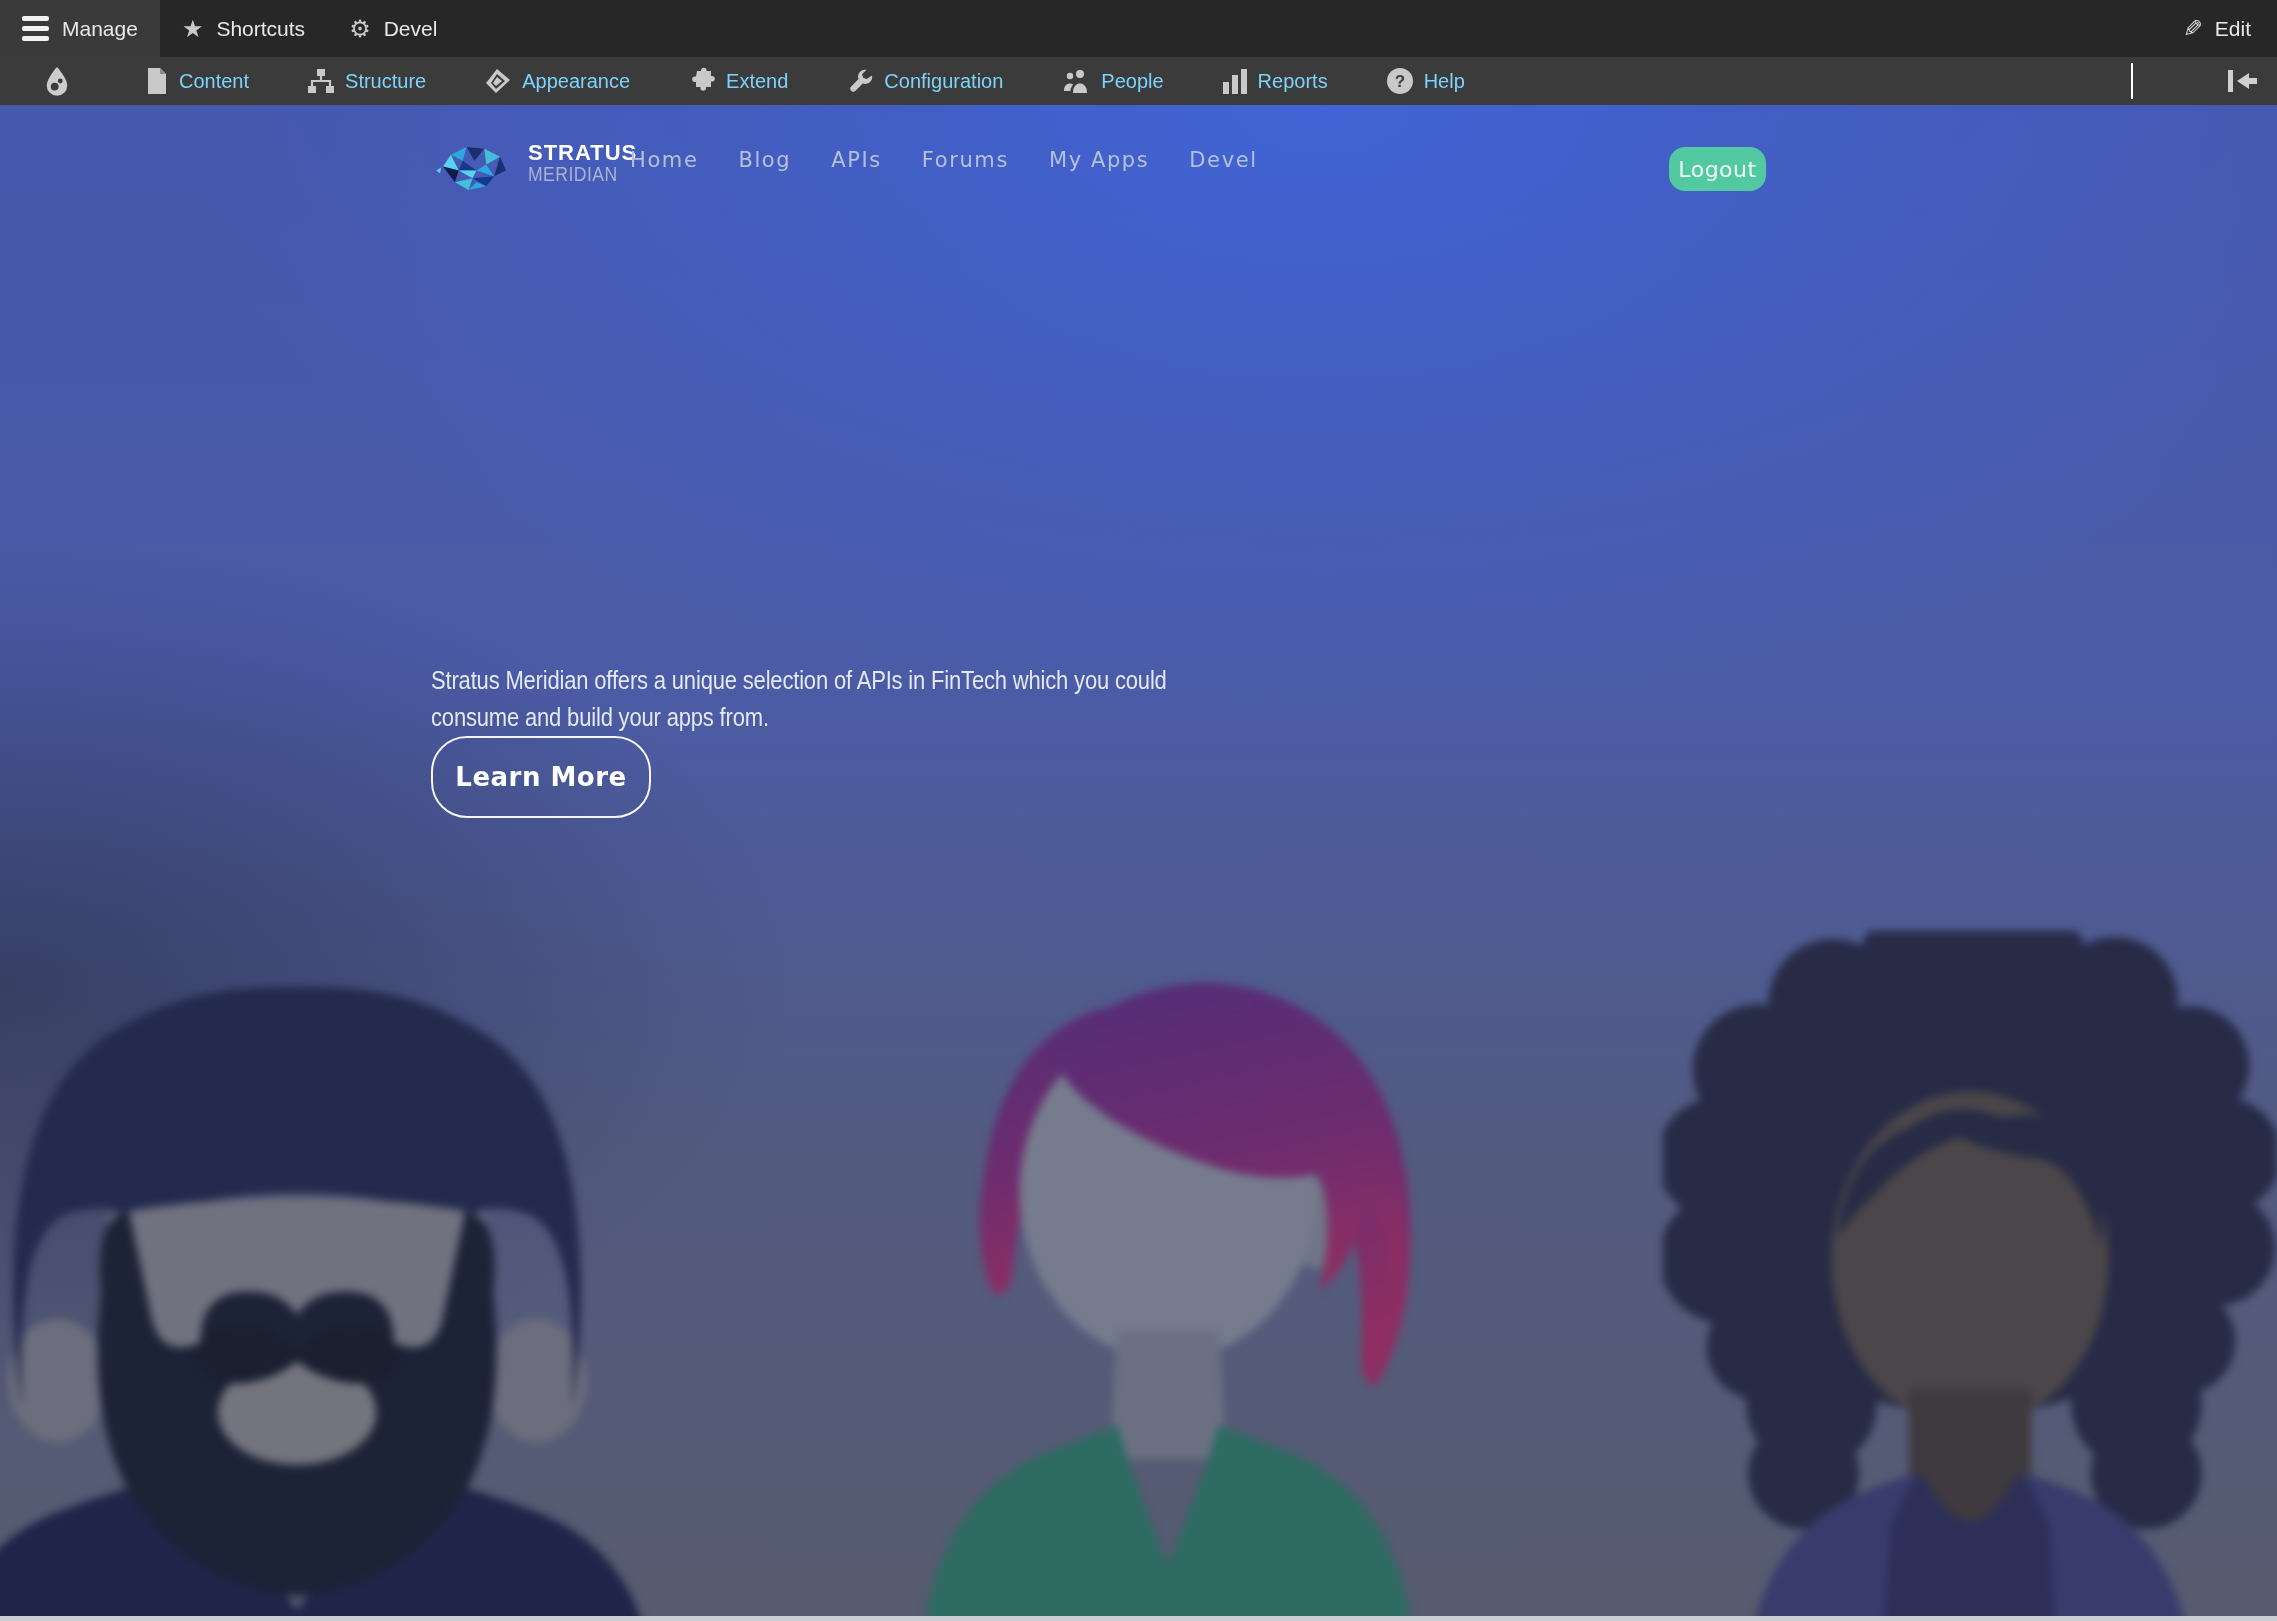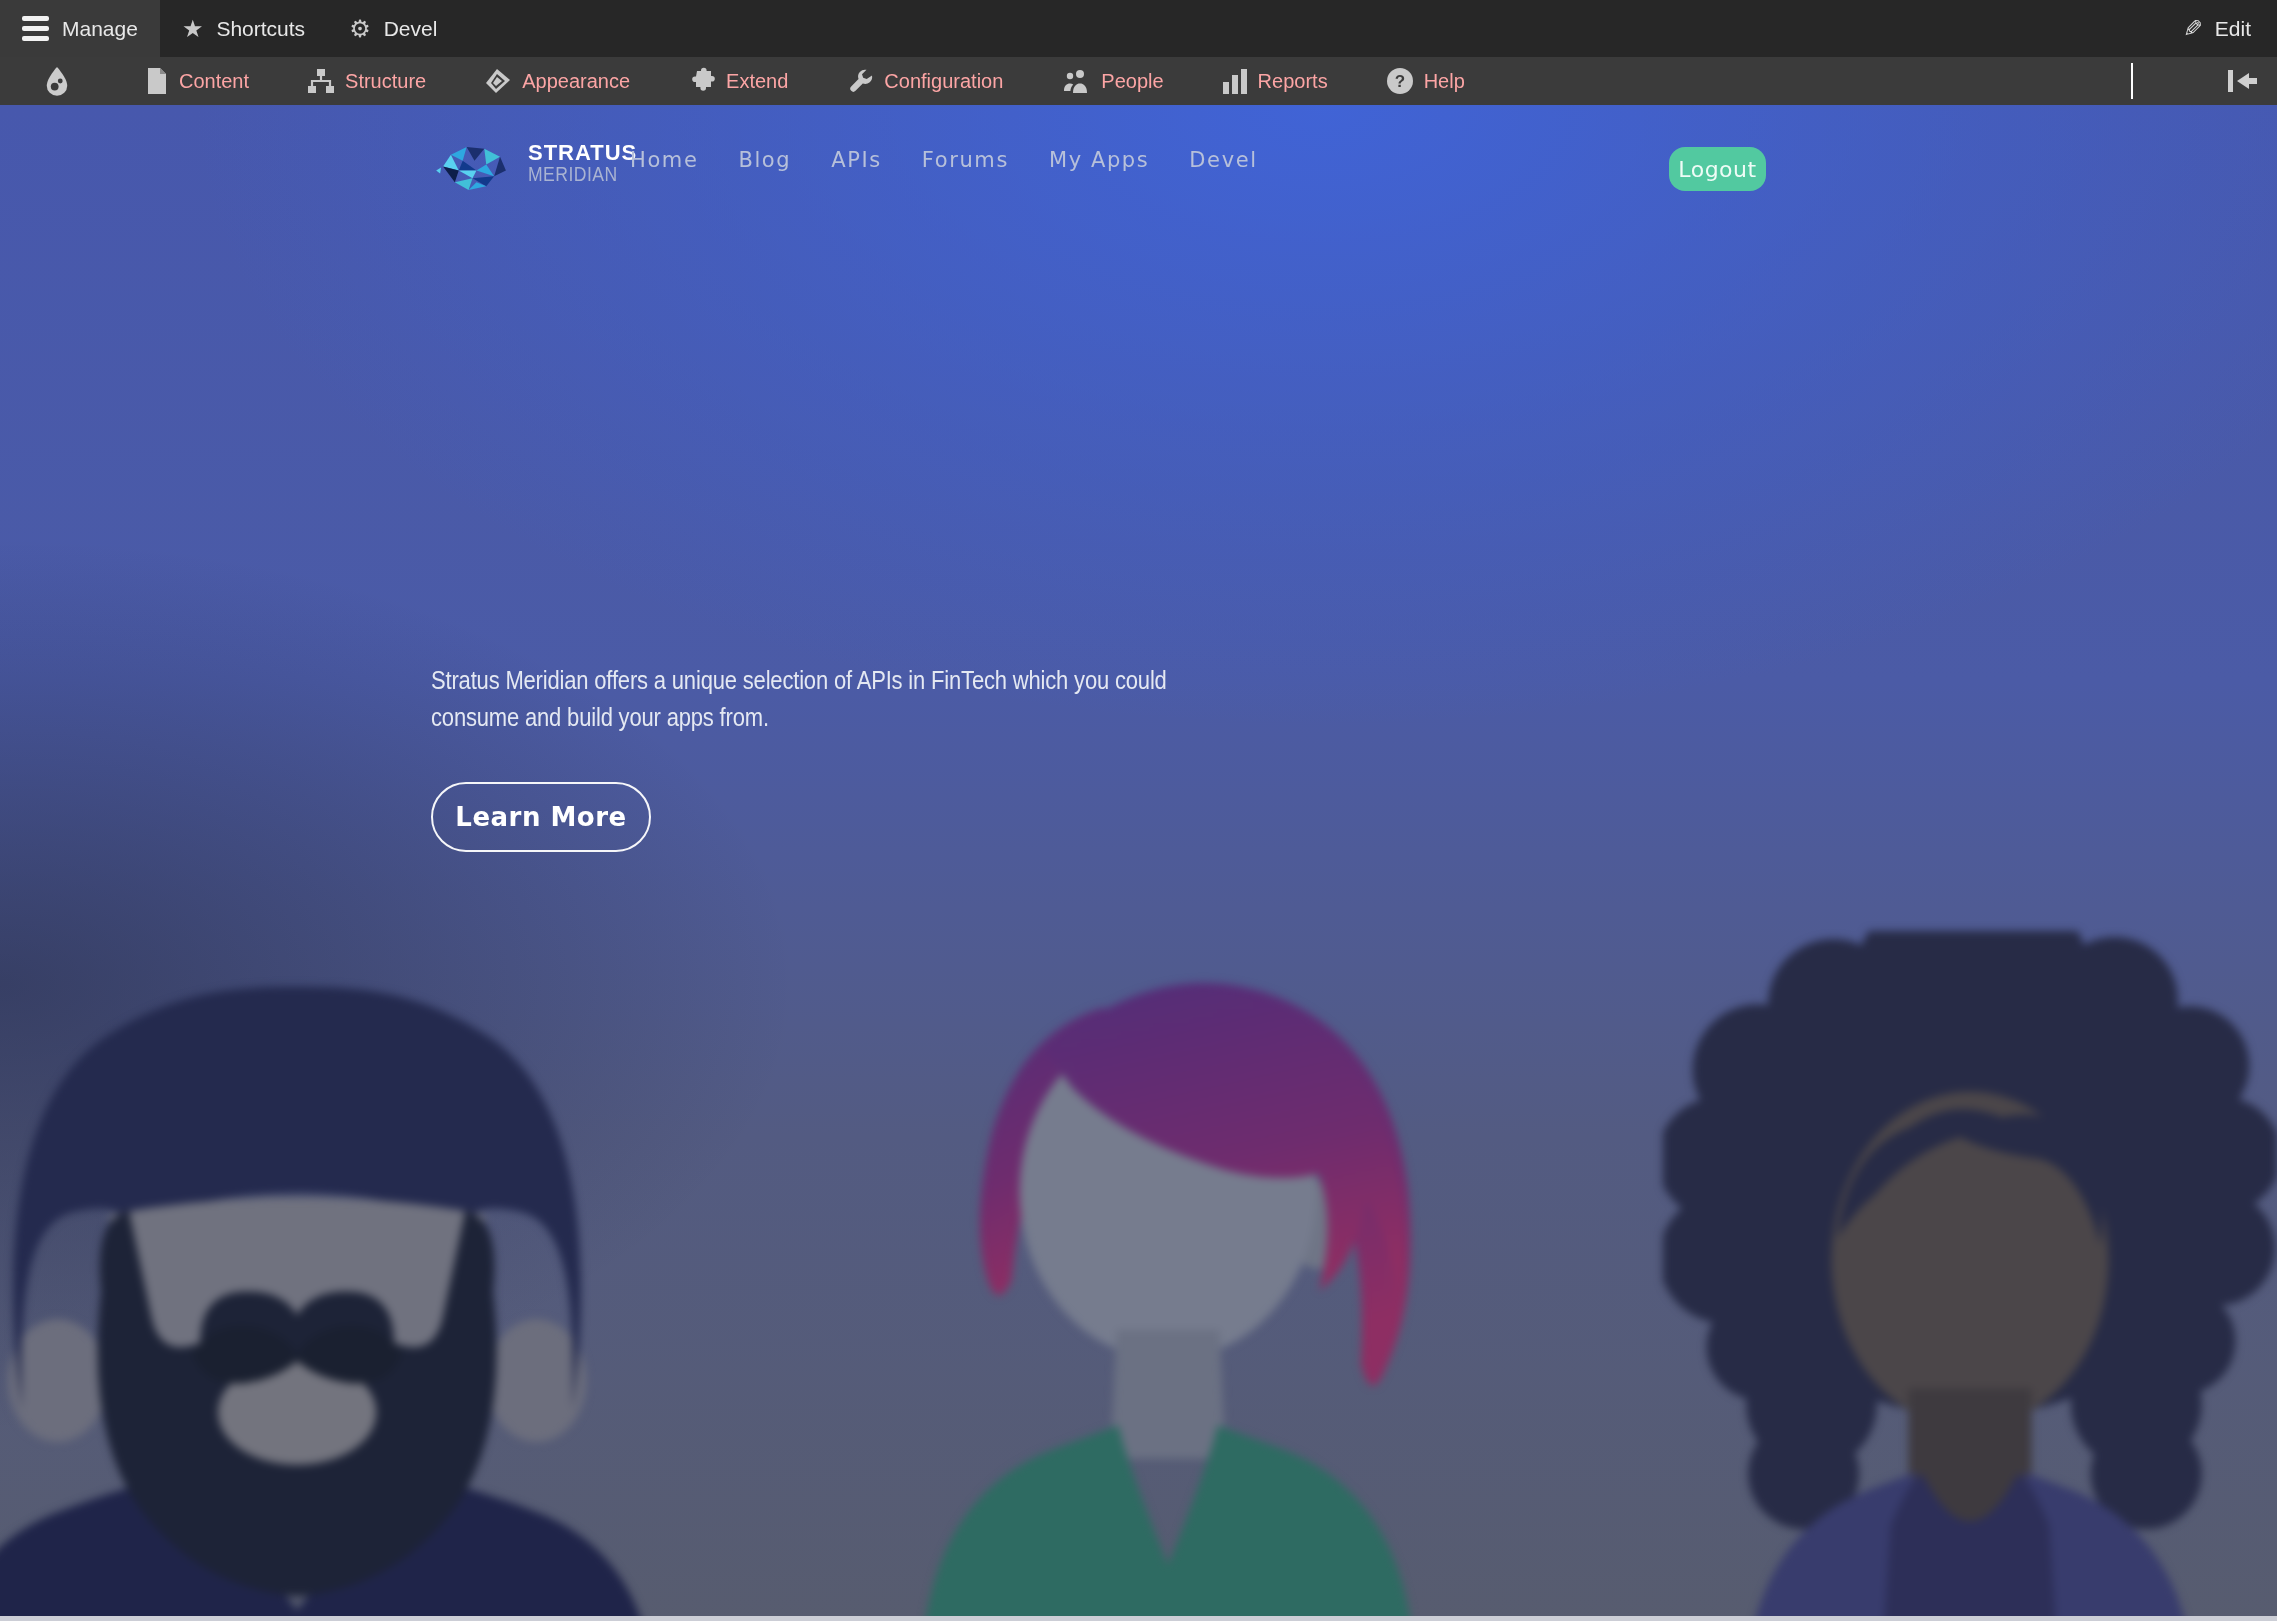--- a/index.html
+++ b/index.html
@@ -28,21 +28,21 @@
   .pencil { display:inline-block; transform:scaleX(-1); color:#dcdcdc; font-size:24px; }
 
   
   .toolbar-tray {
     position:absolute; left:0; top:57px; width:2277px; height:48px;
     background:#3b3b3b; display:flex; align-items:center; z-index:50;
   }
   .tray-left { display:flex; align-items:center; padding-left:30px; height:100%; }
   .tray-home { display:flex; align-items:center; padding:0 14px; margin-right:55px; height:100%; cursor:pointer; }
   .tray-item {
-    display:flex; align-items:center; gap:10px; color:#fca5a5; font-size:20px;
+    display:flex; align-items:center; gap:10px; color:#7dd3fc; font-size:20px;
     padding:0 6px; margin-right:46px; height:100%; cursor:pointer; white-space:nowrap;
   }
   .tray-item svg, .tray-home svg { display:block; }
   .tray-divider { position:absolute; left:2131px; top:6px; width:2px; height:36px; background:#ffffff; }
   .tray-collapse { position:absolute; right:18px; top:0; height:48px; display:flex; align-items:center; cursor:pointer; }
 
   
   .hero {
     position:absolute; left:0; top:105px; width:2277px; height:1517px; z-index:1;
     background:
@@ -72,21 +72,21 @@
   .hero-copy { position:absolute; left:431px; top:634px; z-index:10; }
   .hero-title {
     color:#ffffff; font-family:"DejaVu Sans", sans-serif; font-weight:600;
     font-size:53px; line-height:1.14; letter-spacing:0.5px;
   }
   .hero-desc {
     margin-top:28px; width:861px; color:#e4e8f2; font-size:25px; line-height:1.48;
     transform:scaleX(0.88); transform-origin:left top; letter-spacing:-0.2px;
   }
   .cta-btn {
-    margin-top:46px; width:220px; height:70px; background:transparent;
+    width:220px; height:82px; background:transparent;
     border:2.5px solid rgba(255,255,255,0.95); border-radius:36px;
     color:#ffffff; font-size:26px; font-weight:bold; letter-spacing:0.5px;
     font-family:"DejaVu Sans", sans-serif; cursor:pointer;
   }
 
   
   .people-layer { position:absolute; left:0; top:0; width:2277px; height:1622px; z-index:4; pointer-events:none; }
   .person { position:absolute; filter:blur(4px); }
   .person-left  { left:-69px;  top:965px; }
   .person-center{ left:871px;  top:936px; }

